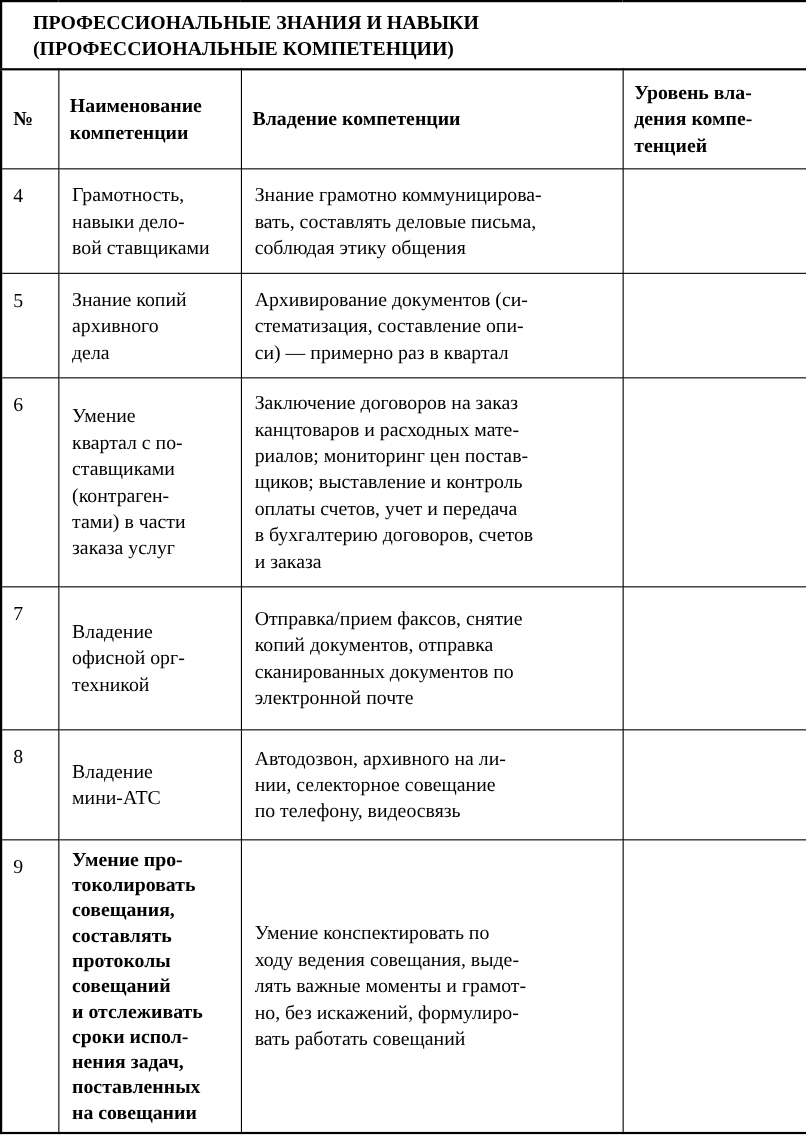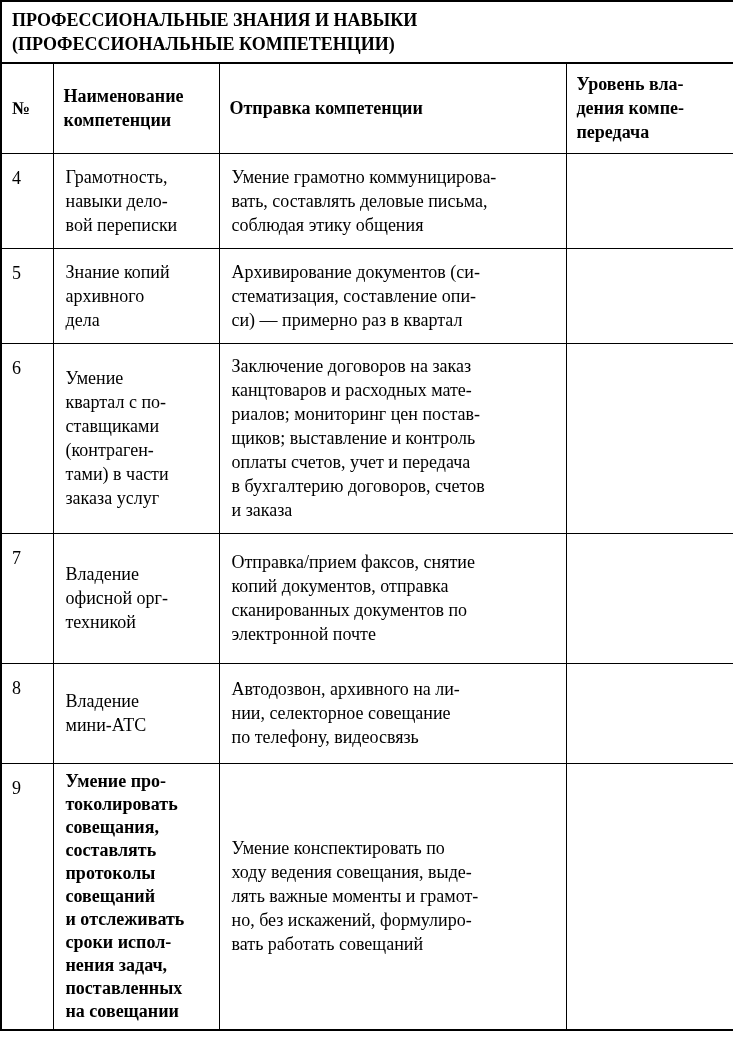--- a/index.html
+++ b/index.html
@@ -30,21 +30,21 @@
     white-space: pre-line;
     color: #000000;
     background: #ffffff;
   }
   
   tr.title-row { height: 60px; }
   tr.title-row th {
     font-size: 18px;
     line-height: 24px;
     font-weight: bold;
-    padding: 6px 10px;
+    padding: 6px 28px;
     vertical-align: middle;
     border-bottom: 2px solid #000000;
   }
   
   tr.header-row { height: 90px; }
   tr.header-row th {
     font-size: 18px;
     line-height: 24px;
     font-weight: bold;
     padding: 6px 10px;
@@ -83,33 +83,33 @@
     </colgroup>
     <thead>
       <tr class="title-row">
         <th colspan="4">ПРОФЕССИОНАЛЬНЫЕ ЗНАНИЯ И НАВЫКИ
 (ПРОФЕССИОНАЛЬНЫЕ КОМПЕТЕНЦИИ)</th>
       </tr>
       <tr class="header-row">
         <th>№</th>
         <th>Наименование
 компетенции</th>
-        <th>Отправка компетенции</th>
+        <th>Владение компетенции</th>
         <th>Уровень вла-
 дения компе-
-передача</th>
+тенцией</th>
       </tr>
     </thead>
     <tbody>
       <tr class="row-4">
         <td class="num">4</td>
         <td class="name">Грамотность,
 навыки дело-
-вой переписки</td>
-        <td class="description">Умение грамотно коммуницирова-
+вой ставщиками</td>
+        <td class="description">Знание грамотно коммуницирова-
 вать, составлять деловые письма,
 соблюдая этику общения</td>
         <td class="level"></td>
       </tr>
       <tr class="row-5">
         <td class="num">5</td>
         <td class="name">Знание копий
 архивного
 дела</td>
         <td class="description">Архивирование документов (си-

